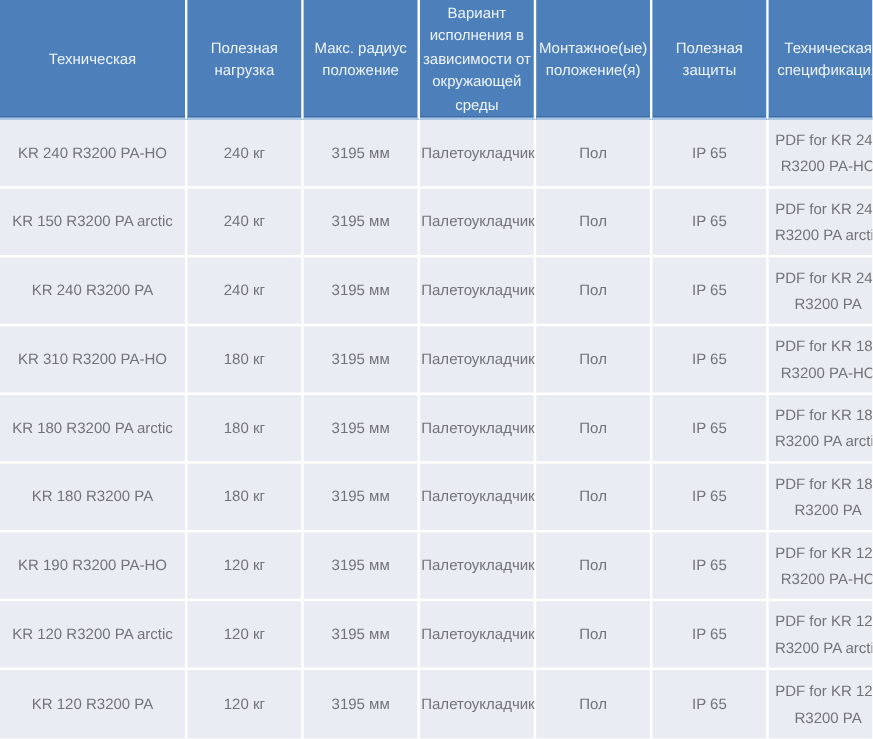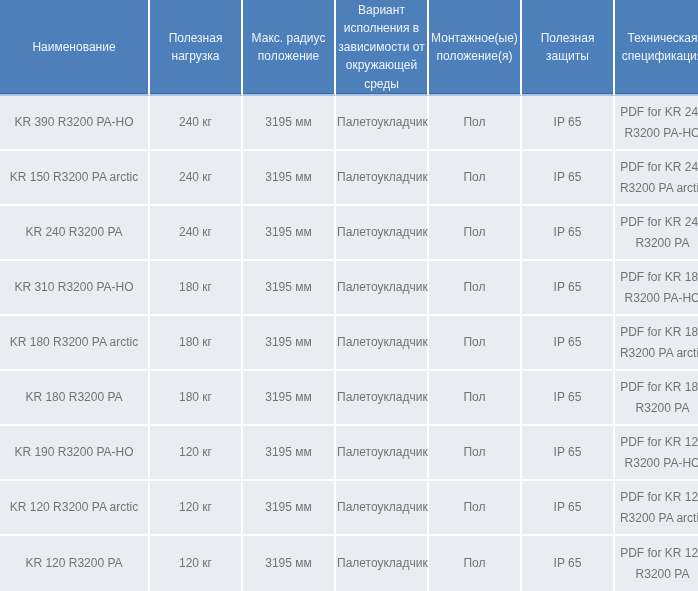--- a/index.html
+++ b/index.html
@@ -65,32 +65,32 @@
       <col class="c1">
         <col class="c2">
         <col class="c3">
         <col class="c4">
         <col class="c5">
         <col class="c6">
         <col class="c7">
     </colgroup>
     <thead>
       <tr>
-        <th>Наименование</th>
+        <th>Техническая</th>
         <th>Полезная нагрузка</th>
         <th>Макс. радиус положение</th>
         <th>Вариант исполнения в зависимости от окружающей среды</th>
         <th>Монтажное(ые) положение(я)</th>
         <th>Полезная защиты</th>
         <th>Техническая спецификация</th>
       </tr>
     </thead>
     <tbody id="table-body">
         <tr>
-          <td>KR 390 R3200 PA-HO</td>
+          <td>KR 240 R3200 PA-HO</td>
           <td>240 кг</td>
           <td>3195 мм</td>
           <td>Палетоукладчик</td>
           <td>Пол</td>
           <td>IP 65</td>
           <td>PDF for KR 240 R3200 PA-HO</td>
         </tr>
         <tr>
           <td>KR 150 R3200 PA arctic</td>
           <td>240 кг</td>

